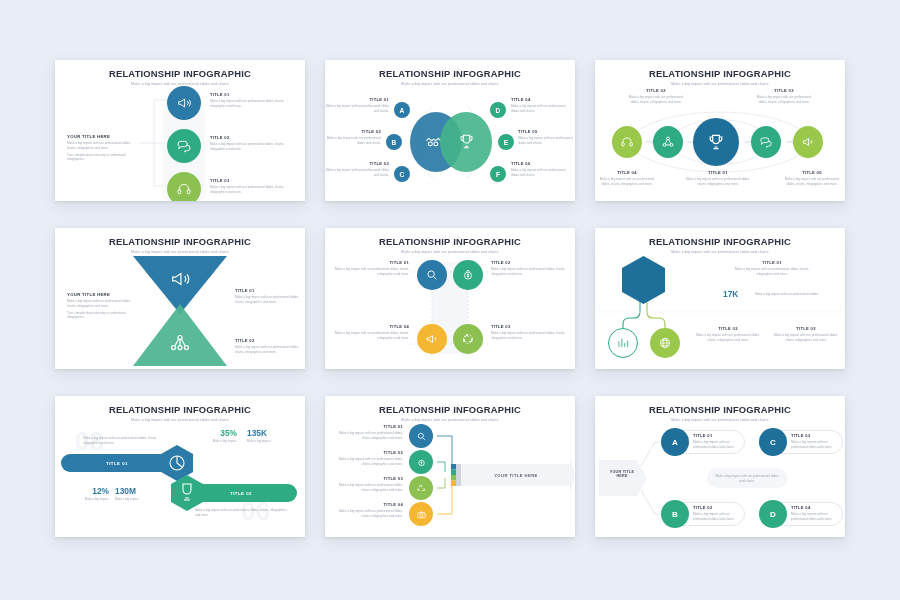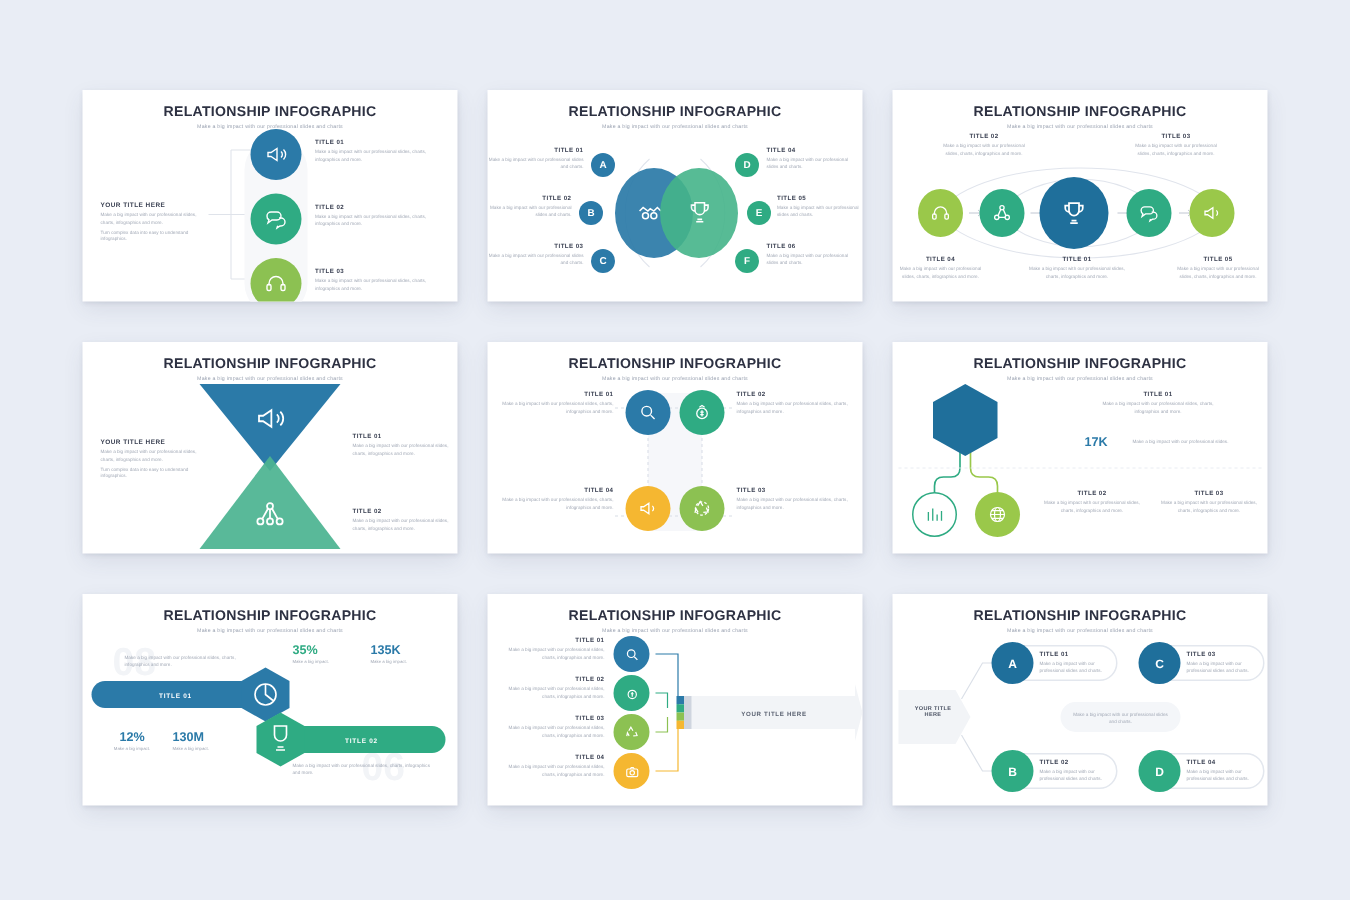--- a/index.html
+++ b/index.html
@@ -456,29 +456,29 @@
       </div>
       <svg width="36" height="38" style="position:absolute;left:114px;top:52px">
         <polygon points="18,1 34,10 34,28 18,37 2,28 2,10" fill="#2fab83"></polygon>
         <g fill="none" stroke="#fff" stroke-width="1.1">
           <path d="M14 10h8v6a4 4 0 01-8 0v-6z"></path>
             <path d="M16 24h4M15 26h6"></path>
         </g>
       </svg>
       <div style="position:absolute;left:140px;top:84px;width:92px" class="desc">Make a big impact with our professional slides, charts, infographics and more.</div>
 
-      <div style="position:absolute;left:140px;top:6px;width:42px;text-align:left">
+      <div style="position:absolute;left:140px;top:6px;width:42px;text-align:right">
         <div class="stat" style="color:#2fab83">35%</div>
         <div class="statsub">Make a big impact.</div>
       </div>
       <div style="position:absolute;left:192px;top:6px;width:46px;text-align:left">
         <div class="stat" style="color:#2b7aa8">135K</div>
         <div class="statsub">Make a big impact.</div>
       </div>
-      <div style="position:absolute;left:12px;top:64px;width:42px;text-align:center">
+      <div style="position:absolute;left:12px;top:64px;width:42px;text-align:right">
         <div class="stat" style="color:#2b7aa8">12%</div>
         <div class="statsub">Make a big impact.</div>
       </div>
       <div style="position:absolute;left:60px;top:64px;width:46px;text-align:left">
         <div class="stat" style="color:#2b7aa8">130M</div>
         <div class="statsub">Make a big impact.</div>
       </div>
     </div>
   </div>
 

